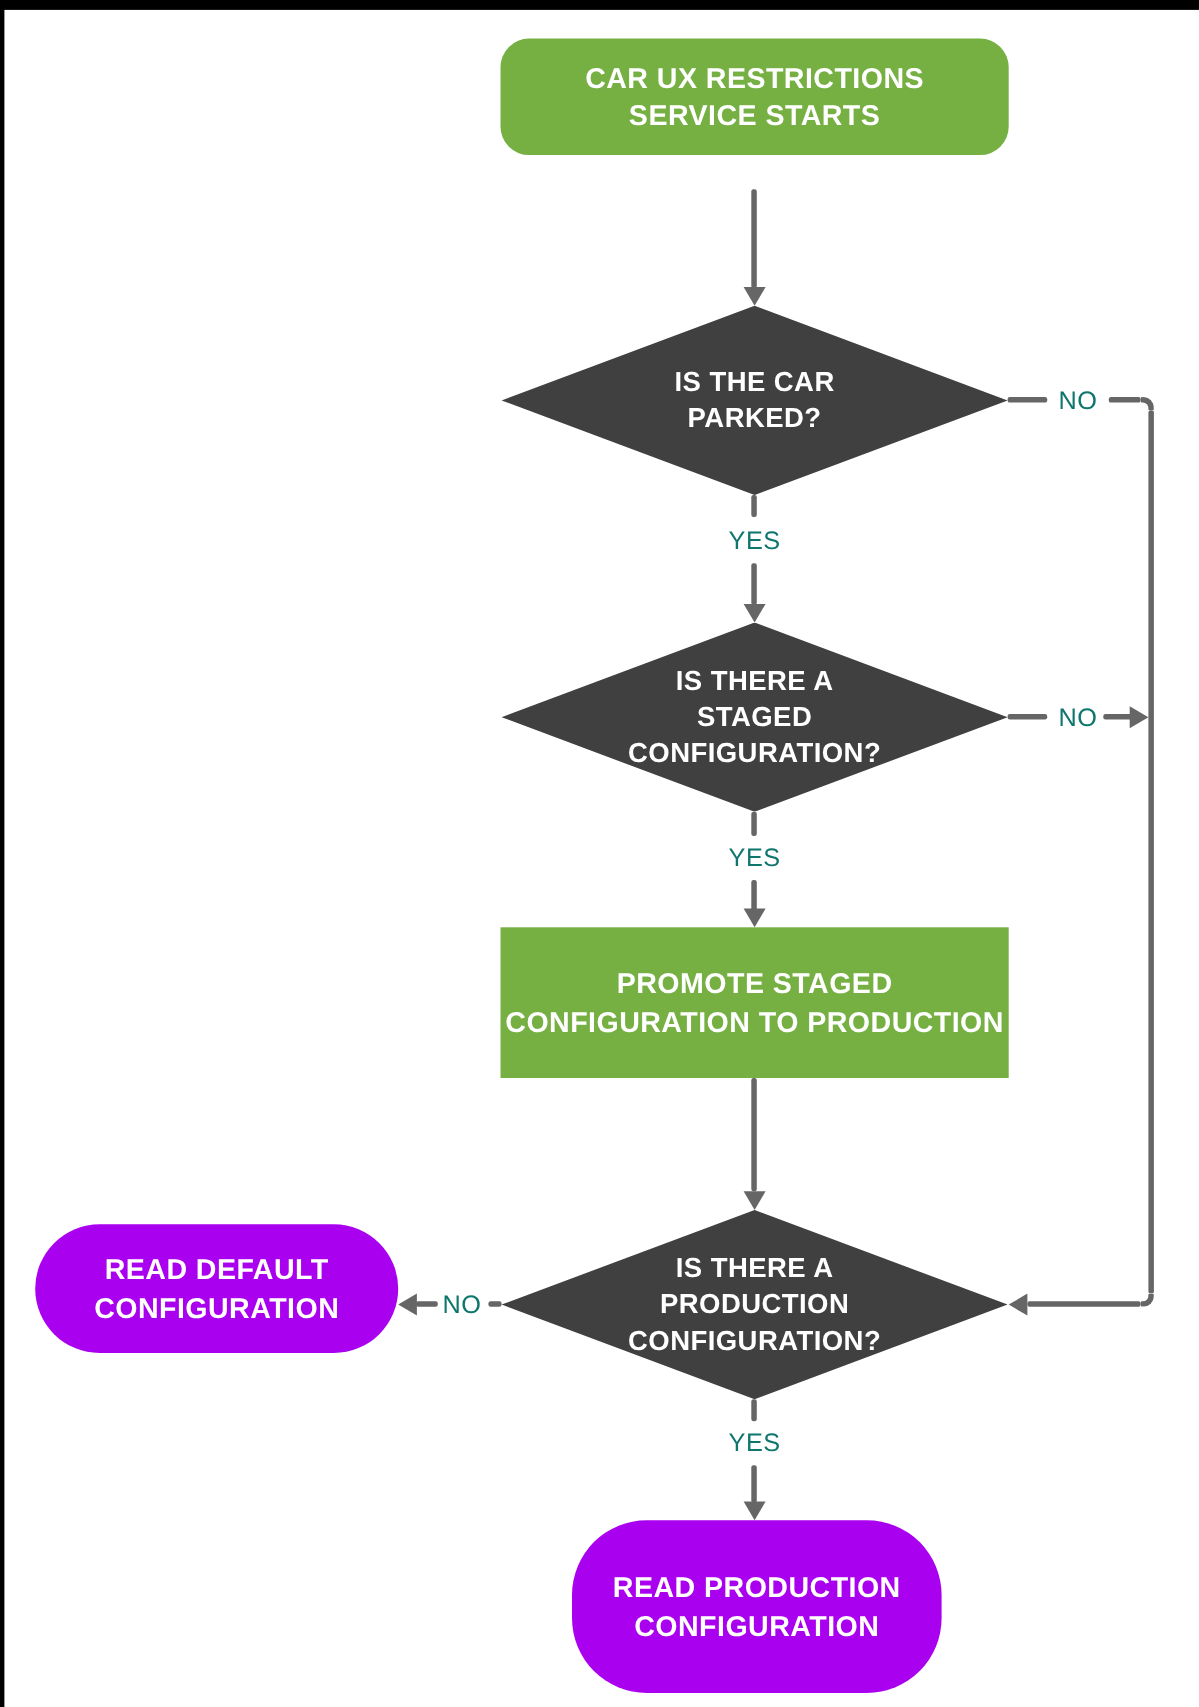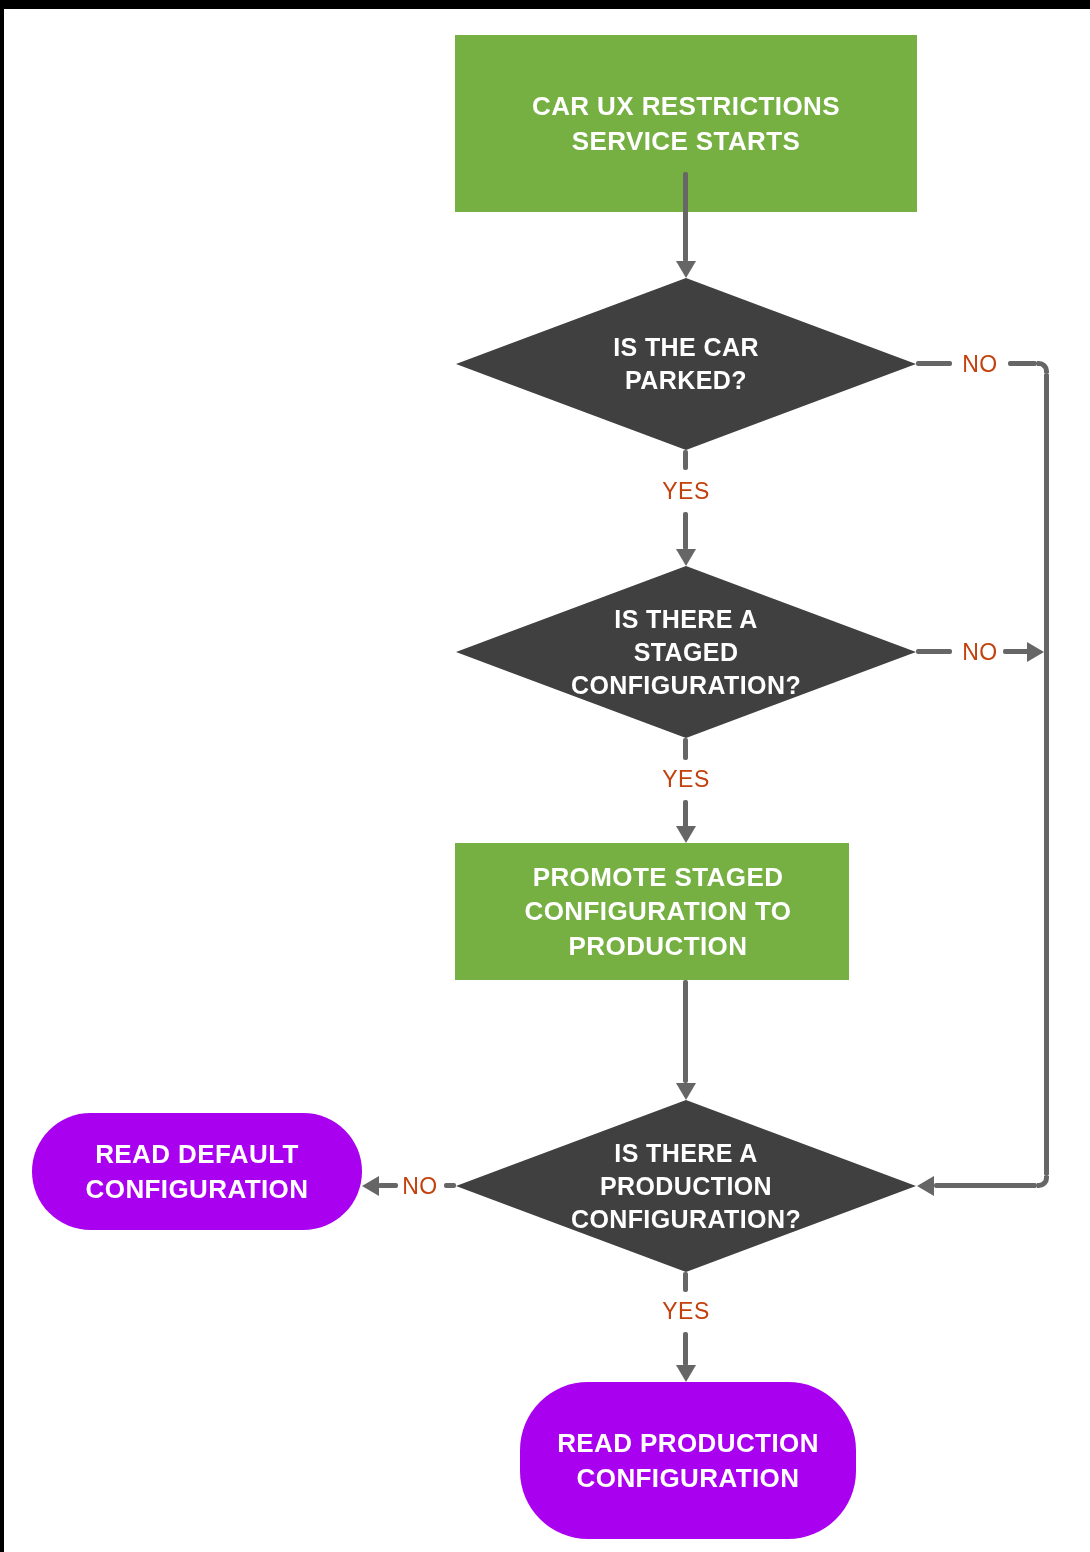--- a/index.html
+++ b/index.html
@@ -49,35 +49,35 @@
     border-bottom-right-radius:10px;
   }
   .ah{position:absolute;width:0;height:0;}
   .ah-down{border-left:10px solid transparent;border-right:10px solid transparent;border-top:17px solid #666666;}
   .ah-left{border-top:10px solid transparent;border-bottom:10px solid transparent;border-right:17px solid #666666;}
   .ah-right{border-top:10px solid transparent;border-bottom:10px solid transparent;border-left:17px solid #666666;}
 
   
   .edge-label{
     position:absolute;
-    color:#c2410c;
+    color:#0f766e;
     font-size:23px;
     letter-spacing:0.5px;
     text-align:center;
   }
 </style>
 </head>
 <body>
 
 <div id="canvas">
 
   <div class="frame-top"></div>
   <div class="frame-left"></div>
 
-  <div class="node process" style="left:455px;top:35px;width:462px;height:177px;">CAR UX RESTRICTIONS
+  <div class="node process" style="left:455px;top:35px;width:462px;height:106px;border-radius:26px;">CAR UX RESTRICTIONS
 SERVICE STARTS</div>
 
   <div class="vline" style="left:683px;top:172px;height:90px;"></div>
   <div class="ah ah-down" style="left:676px;top:261px;"></div>
 
   <div class="node decision" style="left:456px;top:278px;width:460px;height:172px;">IS THE CAR
 PARKED?</div>
 
   <div class="hline" style="left:916px;top:361px;width:36px;"></div>
   <div class="edge-label" style="left:951px;top:351px;width:58px;">NO</div>
@@ -100,21 +100,21 @@
   <div class="hline" style="left:916px;top:649px;width:36px;"></div>
   <div class="edge-label" style="left:951px;top:639px;width:58px;">NO</div>
   <div class="hline" style="left:1003px;top:649px;width:26px;"></div>
   <div class="ah ah-right" style="left:1027px;top:642px;"></div>
 
   <div class="vline" style="left:683px;top:738px;height:22px;"></div>
   <div class="edge-label" style="left:650px;top:766px;width:72px;">YES</div>
   <div class="vline" style="left:683px;top:800px;height:28px;"></div>
   <div class="ah ah-down" style="left:676px;top:826px;"></div>
 
-  <div class="node process" style="left:455px;top:843px;width:382px;height:137px;padding-left:12px;">PROMOTE STAGED
+  <div class="node process" style="left:455px;top:843px;width:462px;height:137px;">PROMOTE STAGED
 CONFIGURATION TO PRODUCTION</div>
 
   <div class="vline" style="left:683px;top:980px;height:103px;"></div>
   <div class="ah ah-down" style="left:676px;top:1083px;"></div>
 
   <div class="node decision" style="left:456px;top:1100px;width:460px;height:172px;">IS THERE A
 PRODUCTION
 CONFIGURATION?</div>
 
   <div class="hline" style="left:444px;top:1183px;width:12px;"></div>

